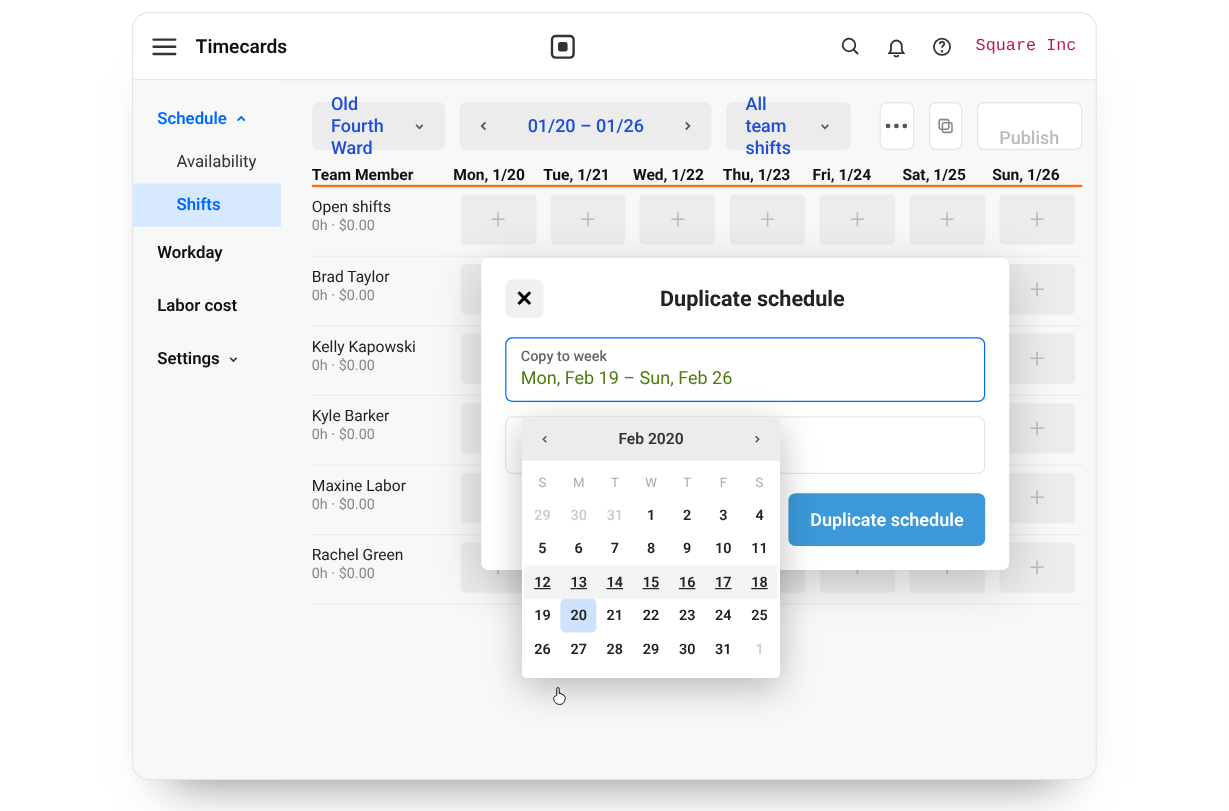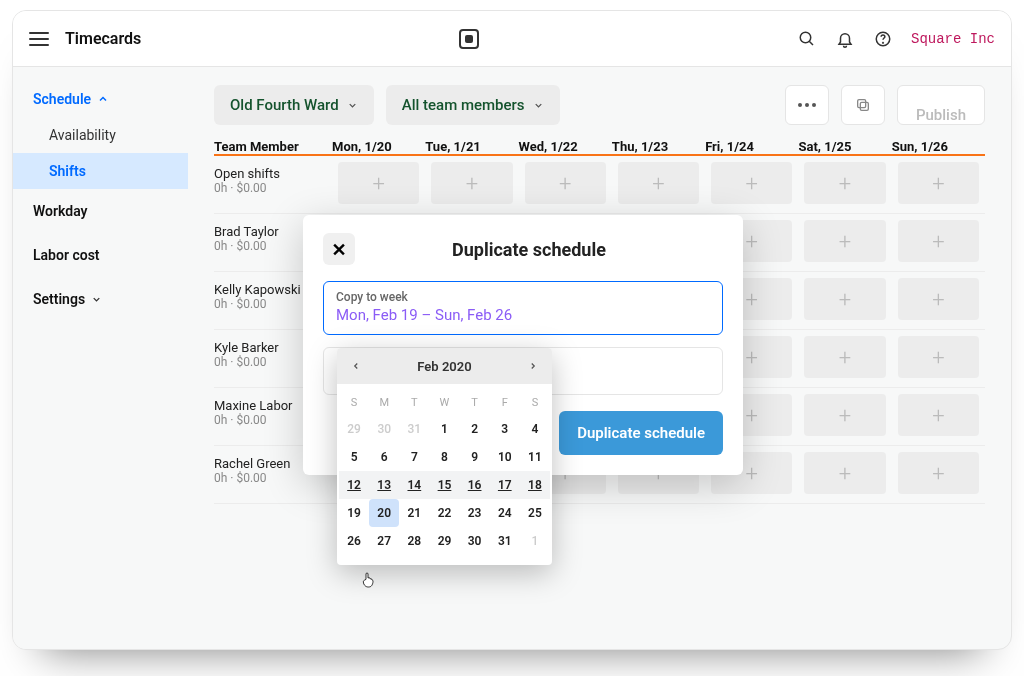--- a/index.html
+++ b/index.html
@@ -1,17 +1,17 @@
 <!DOCTYPE html>
 <html><head>
 <meta charset="utf-8">
 <style>
   * { box-sizing: border-box; margin: 0; padding: 0; font-family: -apple-system, BlinkMacSystemFont, "Segoe UI", Roboto, Helvetica, Arial, sans-serif; }
   body { background: #fff; width: 1024px; height: 676px; overflow: hidden; position: relative; }
-  .frame { width: 1000px; height: 640px; margin: 10px auto; border: 1px solid #e5e5e5; border-radius: 14px; background: #f7f8f8; box-shadow: 0 30px 40px -30px rgba(0,0,0,.5); overflow: hidden; position: relative; }
+  .frame { width: 804px; height: 640px; margin: 10px auto; border: 1px solid #e5e5e5; border-radius: 14px; background: #f7f8f8; box-shadow: 0 30px 40px -30px rgba(0,0,0,.5); overflow: hidden; position: relative; }
   .topbar { height: 56px; background: #fff; border-bottom: 1px solid #e5e5e5; display: flex; align-items: center; padding: 0 16px; gap: 16px; }
   .hamburger { width: 20px; height: 14px; display: flex; flex-direction: column; justify-content: space-between; cursor: pointer; }
   .hamburger span { height: 2px; background: #333; border-radius: 2px; }
   .page-title { font-size: 16px; font-weight: 600; color: #111; }
   .topbar-center { flex: 1; display:flex; justify-content:center; }
   .square-logo { width: 20px; height: 20px; border: 2px solid #333; border-radius: 4px; display:flex; align-items:center; justify-content:center; }
   .square-logo-inner { width: 8px; height: 8px; background:#333; border-radius: 2px; }
   .topbar-right { display:flex; align-items:center; gap: 18px; }
   .icon-btn { width:20px; height:20px; display:flex; align-items:center; justify-content:center; color:#333; cursor:pointer; }
   .org-name { font-size: 14px; color:#be185d;font-family:Liberation Mono, monospace; }
@@ -19,21 +19,21 @@
   .body-row { display:flex; height: calc(100% - 56px); }
   .sidebar { width: 175px; padding: 20px 0 0 0; background: #f7f8f8; }
   .side-head { display:flex; align-items:center; gap:6px; padding: 4px 20px 10px; color:#006aff; font-weight:600; font-size:14px; cursor:pointer;}
   .side-item { padding: 10px 20px 10px 36px; font-size: 14px; color:#333; cursor:pointer; }
   .side-item.active { background:#d6e9ff; color:#006aff; font-weight:600; }
   .side-group { padding: 14px 20px; font-size:14px; font-weight:600; color:#111; cursor:pointer; display:flex; align-items:center; gap:6px;}
   .chevron { display:inline-block; }
 
   .main { flex:1; padding: 18px 26px; position:relative; }
   .toolbar { display:flex; align-items:center; gap: 12px; }
-  .pill { height: 40px; background:#ececec; border-radius:6px; display:flex; align-items:center; justify-content:center; padding:0 16px; font-size:15px; color:#14532d; font-weight:500; cursor:pointer; gap:8px;}
+  .pill { height: 40px; background:#ececec; border-radius:6px; display:flex; align-items:center; justify-content:center; padding:0 16px; font-size:15px; color:#1d4ed8; font-weight:500; cursor:pointer; gap:8px;}
   .pill.small { width:40px; padding:0; }
   .date-nav { display:flex; gap:0; }
   .date-nav .pill { border-radius:0; }
   .date-nav .pill:first-child { border-radius:6px 0 0 6px; }
   .date-nav .pill:last-child { border-radius:0 6px 6px 0; }
   .toolbar-spacer { flex:1; }
   .publish-btn { height:40px; padding:0 18px; border-radius:6px; border:1px solid #e5e5e5; background:#fff; color:#bbb; font-size:15px; font-weight:500; display:flex;align-items:flex-end;}
   .icon-box { height:40px; width:44px; border-radius:6px; border:1px solid #e5e5e5; background:#fff; display:flex; align-items:center; justify-content:center; color:#888; cursor:pointer;}
 
   .grid { margin-top: 14px; }
@@ -47,21 +47,21 @@
   .add-box { background:#ececec; border-radius:4px; height:42px; display:flex; align-items:center; justify-content:center; color:#bbb; font-size:22px; font-weight:300; cursor:pointer; margin: 0 2px;}
 
   
   .overlay { position:absolute; inset:0; }
   .modal { position:absolute; left:290px; top:204px; width:440px; background:#fff; border-radius:6px; box-shadow: 0 10px 40px rgba(0,0,0,.2); padding: 18px 20px 20px; }
   .modal-head { display:flex; align-items:center; gap: 14px; margin-bottom: 16px; }
   .close-btn { width:32px; height:32px; background:#f0f0f0; border-radius:6px; display:flex; align-items:center; justify-content:center; font-size:18px; font-weight:600; cursor:pointer; }
   .modal-title { flex:1; text-align:center; font-size:18px; font-weight:700; color:#222; padding-right:34px; }
   .field { border:1px solid #006aff; border-radius:6px; padding: 8px 12px 10px; margin-bottom: 12px; }
   .field-label { font-size:12px; color:#666; font-weight:500;}
-  .field-value { font-size:15px; color:#8b5cf6; margin-top:2px; }
+  .field-value { font-size:15px; color:#4d7c0f; margin-top:2px; }
   .secondary-field { border:1px solid #e5e5e5; border-radius:6px; height:48px; margin-bottom: 16px;}
   .modal-actions { display:flex; justify-content:flex-end; }
   .primary-btn { background:#3b99d9; color:#fff; border:none; border-radius:6px; height:44px; padding:0 18px; font-size:15px; font-weight:600; cursor:pointer; }
 
   
   .datepicker { position:absolute; left:300px; top:337px; width:215px; background:#fff; border-radius:4px; box-shadow: 0 8px 30px rgba(0,0,0,.25); overflow:hidden; padding-bottom:8px;margin-left:24px;}
   .dp-head { height:36px; background:#ececec; display:flex; align-items:center; justify-content:space-between; padding:0 10px; font-size:13px; font-weight:600; color:#333;}
   .dp-nav { cursor:pointer; color:#555; padding:4px; }
   .dp-grid { display:grid; grid-template-columns: repeat(7, 1fr); text-align:center; padding: 6px 2px 2px; }
   .dp-dow { font-size:11px; color:#aaa; padding:6px 0; }
@@ -150,22 +150,37 @@
     <div class="main">
       <div class="toolbar">
         <div class="pill">
           <span>Old Fourth Ward</span>
           <span>
               <svg width="11" height="11" viewBox="0 0 24 24" fill="none" stroke="#555" stroke-width="3">
                 <polyline points="6 9 12 15 18 9"></polyline>
               </svg>
             </span>
         </div>
+        <div class="date-nav">
+          <div class="pill small">
+            <svg width="12" height="12" viewBox="0 0 24 24" fill="none" stroke="#555" stroke-width="3">
+                <polyline points="15 6 9 12 15 18"></polyline>
+              </svg>
+          </div>
+          <div class="pill" style="width:130px">
+            <span>01/20 – 01/26</span>
+          </div>
+          <div class="pill small">
+            <svg width="12" height="12" viewBox="0 0 24 24" fill="none" stroke="#555" stroke-width="3">
+                <polyline points="9 6 15 12 9 18"></polyline>
+              </svg>
+          </div>
+        </div>
         <div class="pill">
-          <span>All team members</span>
+          <span>All team shifts</span>
           <span>
               <svg width="11" height="11" viewBox="0 0 24 24" fill="none" stroke="#555" stroke-width="3">
                 <polyline points="6 9 12 15 18 9"></polyline>
               </svg>
             </span>
         </div>
         <div class="toolbar-spacer"></div>
         <div class="icon-box">
           <svg width="18" height="4" viewBox="0 0 18 4">
               <circle cx="2" cy="2" r="2" fill="#555"></circle>

